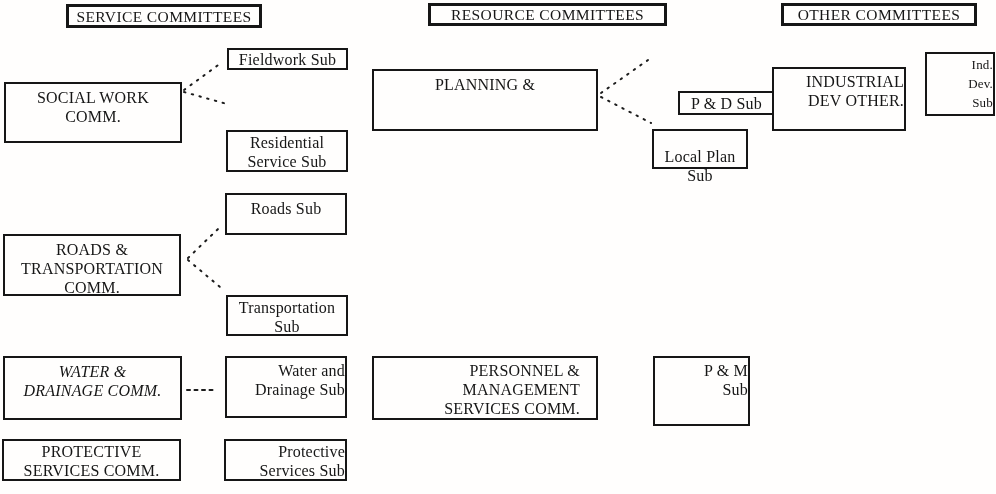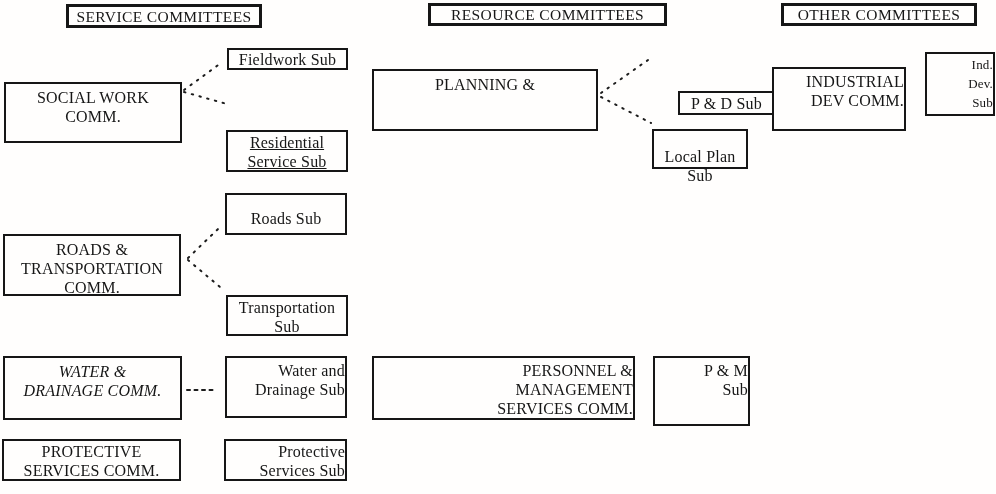--- a/index.html
+++ b/index.html
@@ -33,26 +33,26 @@
   
   .h-service{left:66px;top:4px;width:196px;height:24px;}
   .h-resource{left:428px;top:3px;width:239px;height:23px;}
   .h-other{left:781px;top:3px;width:196px;height:23px;}
   
   .b-social{left:4px;top:70px;width:178px;height:61px;margin-top:12px;}
   .b-roads{left:3px;top:234px;width:178px;height:62px;}
   .b-water{left:3px;top:356px;width:179px;height:64px;font-style:italic;}
   .b-protective{left:2px;top:439px;width:179px;height:42px;padding-top:1px;}
   .b-planning{left:372px;top:69px;width:226px;height:62px;}
-  .b-personnel{left:372px;top:356px;width:263px;height:64px;padding:3px 0 0 9px;}
+  .b-personnel{left:372px;top:356px;width:226px;height:64px;padding:3px 16px 0 9px;}
   .b-industrial{left:772px;top:67px;width:134px;height:64px;padding:3px 0 0 14px;}
   
   .b-fieldwork{left:227px;top:48px;width:121px;height:22px;padding-top:0;}
-  .b-residential{left:226px;top:130px;width:122px;height:42px;padding-top:1px;text-decoration:underline;}
-  .b-roadssub{left:225px;top:193px;width:122px;height:42px;padding-top:14px;}
+  .b-residential{left:226px;top:130px;width:122px;height:42px;padding-top:1px;}
+  .b-roadssub{left:225px;top:193px;width:122px;height:42px;padding-top:4px;}
   .b-transsub{left:226px;top:295px;width:122px;height:41px;padding-top:1px;}
   .b-watersub{left:225px;top:356px;width:122px;height:62px;padding:3px 0 0 25px;}
   .b-protsub{left:224px;top:439px;width:123px;height:42px;padding:1px 0 0 9px;}
   .b-pdsub{left:678px;top:47px;width:97px;height:24px;padding-top:1px;margin-top:44px;}
   .b-localplan{left:652px;top:129px;width:96px;height:40px;padding-top:16px;}
   .b-pmsub{left:653px;top:356px;width:97px;height:70px;padding:3px 0 0 11px;}
   .b-inddev{left:925px;top:52px;width:70px;height:64px;padding:1px 0 0 10px;font-size:13px;}
   #connectors{position:absolute;left:0;top:0;width:996px;height:494px;}
 </style>
 </head>
@@ -150,21 +150,21 @@
     <div>SERVICES COMM.</div>
   </div>
 
   <div class="box leftal sub b-pmsub">
     <div>P &amp; M</div>
     <div>Sub</div>
   </div>
 
   <div class="box leftal b-industrial">
     <div>INDUSTRIAL</div>
-    <div>DEV COMM.</div>
+    <div>DEV OTHER.</div>
   </div>
 
   <div class="box leftal sub b-inddev">
     <div>Ind.</div>
     <div>Dev.</div>
     <div>Sub</div>
   </div>
 
 </div>
 

